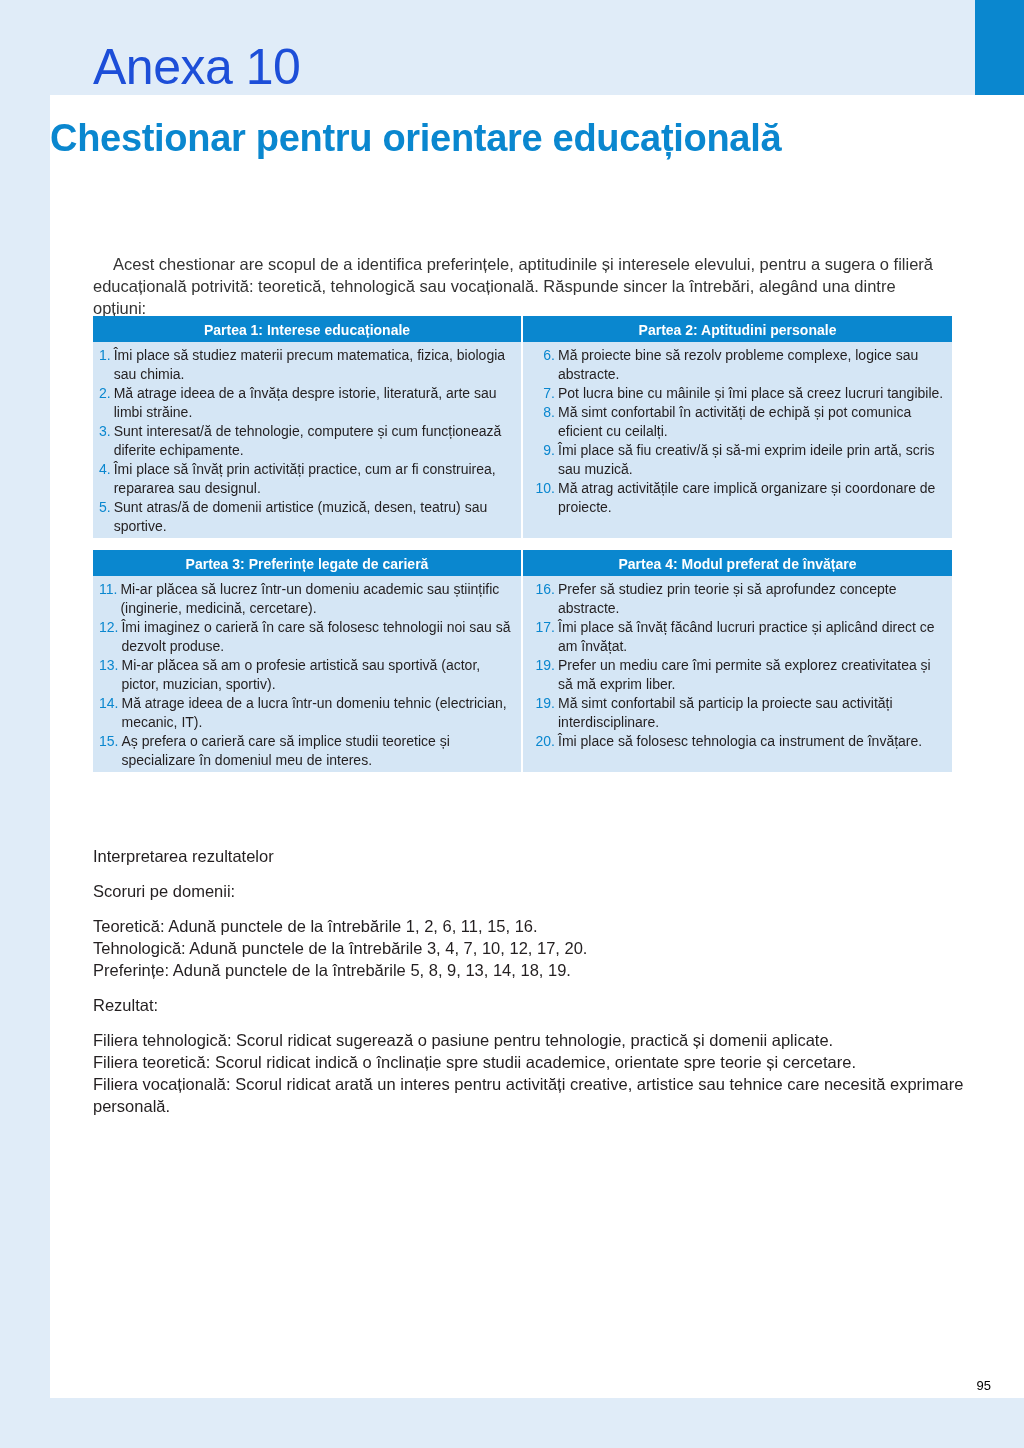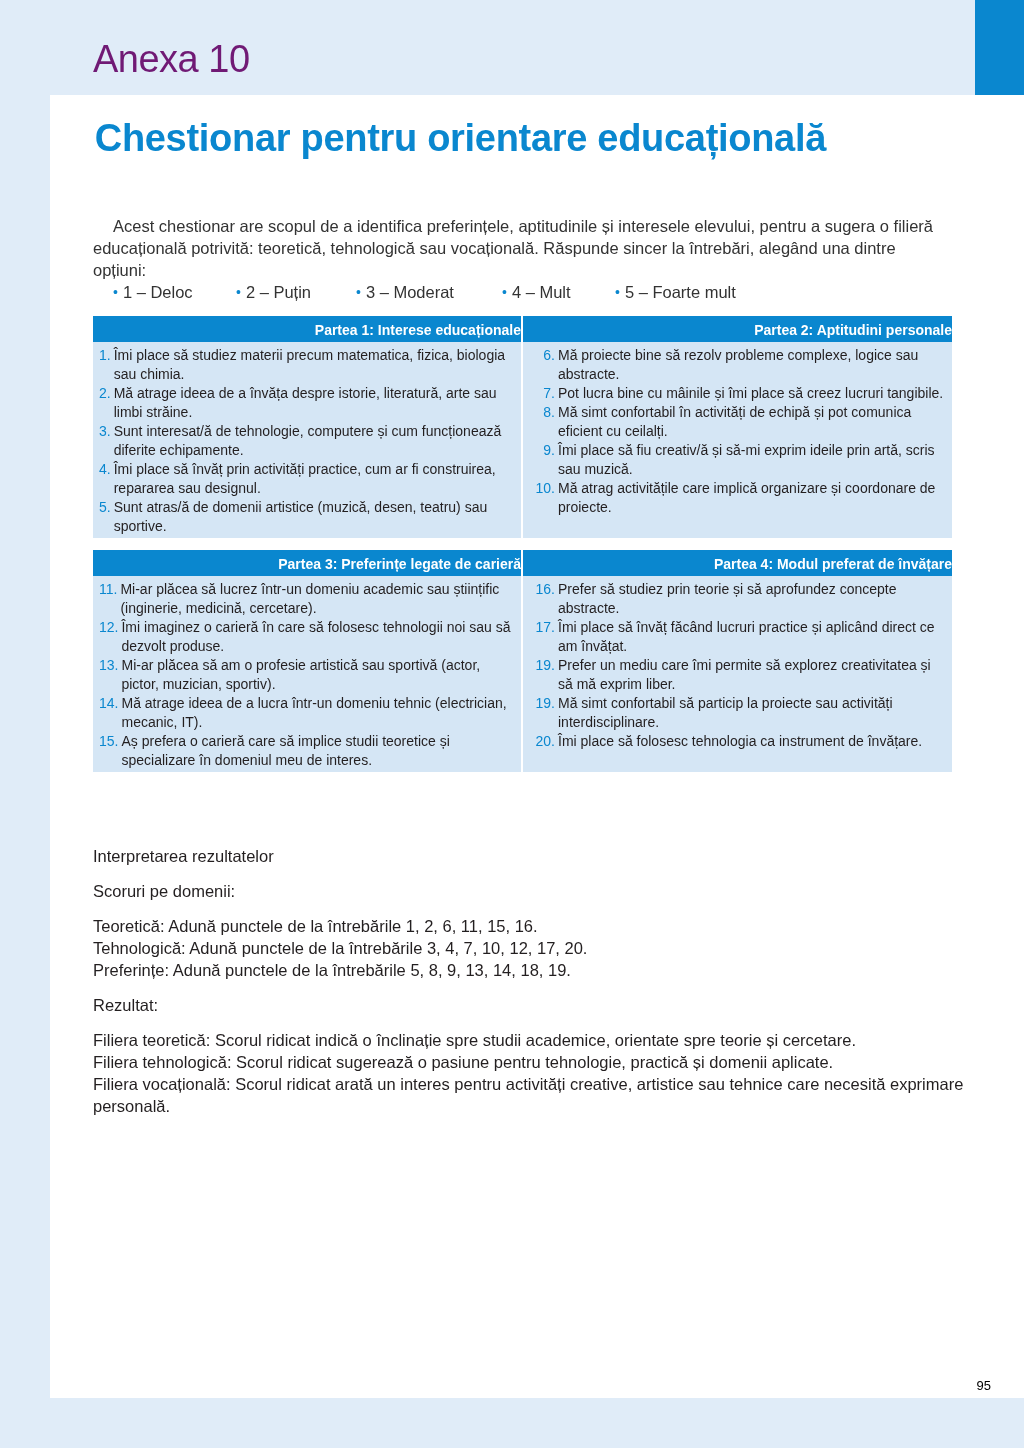--- a/index.html
+++ b/index.html
@@ -6,63 +6,63 @@
   html, body {
     width: 1024px; height: 1448px;
     background: #e0ecf8;
     font-family: "Liberation Sans", "DejaVu Sans", sans-serif;
     color: #231f20;
     overflow: hidden;
   }
   .page { position: relative; width: 1024px; height: 1448px; background: #e0ecf8; }
   .annex-title {
     position: absolute; left: 93px; top: 38px;
-    font-size: 38px; font-weight: 300; color: #701a75;
+    font-size: 50px; font-weight: 300; color: #1d4ed8;
     letter-spacing: -0.5px;
   }
   .corner-tab {
     position: absolute; right: 0; top: 0;
     width: 49px; height: 95px; background: #0a87cf;
   }
   .panel {
     position: absolute; left: 50px; top: 95px;
     width: 974px; height: 1303px; background: #ffffff;
   }
   .main-title {
     position: absolute; left: 0; width: 776px; top: 22px;
-    text-align: right;
+    text-align: left;
     font-size: 38px; font-weight: 700; color: #0a87cf;
     letter-spacing: -0.3px;
   }
   .intro {
     position: absolute; left: 43px; top: 120px; width: 860px;
     font-size: 16.5px; line-height: 22px; color: #333;
   }
-  .intro p { text-indent: 20px; }
+  .intro p { text-indent: 20px; margin-top: 38px; }
   .scale {
     display: flex; margin-top: 0; padding-left: 20px;
     font-size: 16.5px; line-height: 22px;
   }
   .scale-item { display: flex; align-items: center; }
   .scale-item .dot { color: #0a87cf; font-size: 14px; margin-right: 5px; }
   .scale-item:nth-child(1) { width: 123px; }
   .scale-item:nth-child(2) { width: 120px; }
   .scale-item:nth-child(3) { width: 146px; }
   .scale-item:nth-child(4) { width: 113px; }
 
   .qtable {
     position: absolute; left: 43px; top: 221px; width: 859px;
     display: grid; grid-template-columns: 428px 429px;
     column-gap: 2px;
   }
   .cell { display: flex; flex-direction: column; }
   .cell-head {
     background: #0a87cf; color: #fff;
     font-weight: 700; font-size: 14px;
-    height: 26px; line-height: 26px; text-align: right;
+    height: 26px; line-height: 26px; text-align: center;
     border-top: 1px solid #0a87cf;
   }
   .cell-body {
     background: #d5e6f5; flex: 1;
     padding: 4px 8px 2px 6px;
     font-size: 14px; line-height: 19px; color: #231f20;
   }
   .q { display: flex; }
   .q .num { color: #0a87cf; flex: 0 0 auto; margin-right: 3px; }
   .cell.right .q .num { width: 26px; text-align: right; }
@@ -228,21 +228,21 @@
     <div class="results">
       <div class="h">Interpretarea rezultatelor</div>
       <div class="h">Scoruri pe domenii:</div>
       <div class="block">
         <div><b>Teoretică:</b><span> Adună punctele de la întrebările 1, 2, 6, 11, 15, 16.</span></div>
         <div><b>Tehnologică:</b><span> Adună punctele de la întrebările 3, 4, 7, 10, 12, 17, 20.</span></div>
         <div><b>Preferințe:</b><span> Adună punctele de la întrebările 5, 8, 9, 13, 14, 18, 19.</span></div>
       </div>
       <div class="h">Rezultat:</div>
       <div class="block">
+        <div><b>Filiera tehnologică:</b><span> Scorul ridicat sugerează o pasiune pentru tehnologie, practică și domenii aplicate.</span></div>
         <div><b>Filiera teoretică:</b><span> Scorul ridicat indică o înclinație spre studii academice, orientate spre teorie și cercetare.</span></div>
-        <div><b>Filiera tehnologică:</b><span> Scorul ridicat sugerează o pasiune pentru tehnologie, practică și domenii aplicate.</span></div>
         <div><b>Filiera vocațională:</b><span> Scorul ridicat arată un interes pentru activități creative, artistice sau tehnice care necesită exprimare personală.</span></div>
       </div>
     </div>
   </div>
 
   <div class="page-number">95</div>
 </div>
 
 </body></html>

